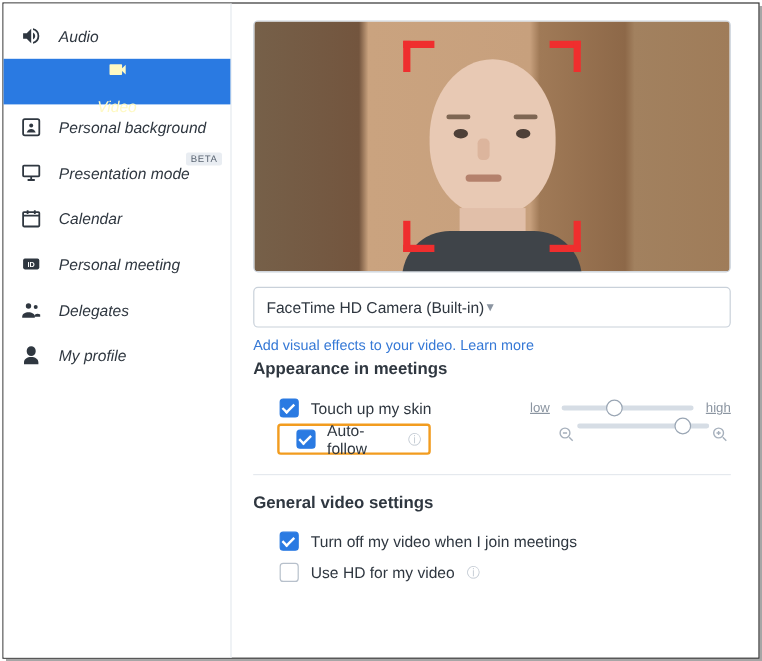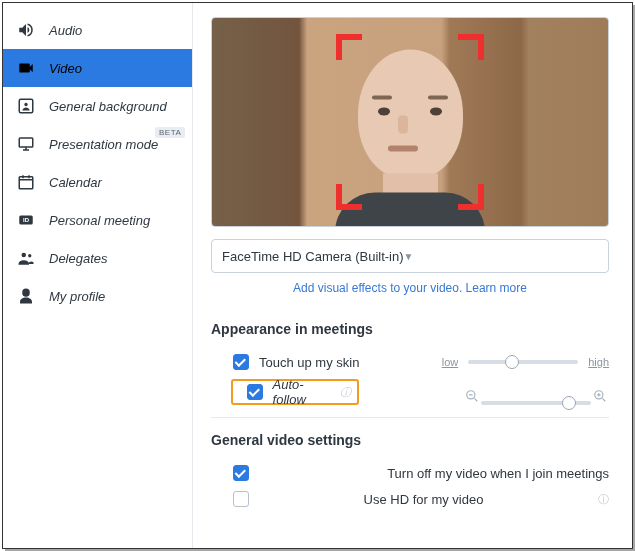--- a/index.html
+++ b/index.html
@@ -35,21 +35,22 @@
     align-items: center;
     height: 38px;
     padding: 0 14px;
     gap: 14px;
     cursor: pointer;
     color: #2f3740;
     position: relative;
   }
   .side-item.active {
     background: #2a7ae2;
-    color: #000000;
+    color: #fef9c3;
+    flex-direction: column;
   }
   .side-item .icon {
     width: 18px;
     height: 18px;
     display: inline-flex;
     align-items: center;
     justify-content: center;
     flex-shrink: 0;
   }
   .side-item .icon svg { display:block; }
@@ -115,27 +116,27 @@
   .c-br{bottom:16px;right:124px;transform:scale(-1,-1)}
 
   .camsel{
     width:398px;height:34px;border:1px solid #c9d1da;border-radius:4px;
     display:flex;align-items:center;justify-content:flex-start;
     padding:0 10px;font-size:13px;color:#2f3740;background:#fff;cursor:pointer;
     margin-bottom:8px;
   }
   .camsel .chev{color:#8b95a1;font-size:10px;}
   .link-line{
-    text-align:center;width:398px;font-size:12px;margin-bottom:26px;
+    text-align:left;width:398px;font-size:12px;margin-bottom:4px;
   }
   .link-line a{color:#3679d6;text-decoration:none;cursor:pointer;}
   .sect-title{font-size:14px;font-weight:700;color:#2f3740;margin-bottom:12px;}
   .row{
     display:flex;align-items:center;height:26px;gap:10px;font-size:13px;
-    padding-left:22px;width:398px;justify-content:space-between;
+    padding-left:22px;width:398px;
   }
   .row .spacer{flex:1;}
   .chk{
     width:16px;height:16px;border:1.5px solid #b7c0cb;border-radius:3px;
     display:inline-flex;align-items:center;justify-content:center;background:#fff;
     cursor:pointer;flex-shrink:0;
   }
   .chk.on{background:#2a7ae2;border-color:#2a7ae2;}
   .chk.on::after{
     content:"";width:8px;height:4px;border:2px solid #fff;border-top:none;border-right:none;
@@ -184,21 +185,21 @@
       <span class="label">Video</span>
     </div>
     <div class="side-item">
       <span class="icon">
         <svg width="18" height="18" viewBox="0 0 24 24" fill="none" stroke="currentColor" stroke-width="2">
             <rect x="3" y="3" width="18" height="18" rx="2"></rect>
             <circle cx="12" cy="10" r="2.2" fill="currentColor" stroke="none"></circle>
             <path d="M7 18c1-3 3-4 5-4s4 1 5 4" fill="currentColor" stroke="none"></path>
           </svg>
       </span>
-      <span class="label">General background</span>
+      <span class="label">Personal background</span>
     </div>
     <div class="side-item">
       <span class="icon">
         <svg width="18" height="18" viewBox="0 0 24 24" fill="none" stroke="currentColor" stroke-width="2">
             <rect x="3" y="4" width="18" height="12" rx="1"></rect>
             <path d="M8 20h8M12 16v4"></path>
           </svg>
       </span>
       <span class="label">Presentation mode</span>
       <span class="beta-badge">BETA</span>
@@ -279,21 +280,21 @@
       <span class="spacer"></span>
       <span class="lab">low</span>
       <span class="slider">
         <span class="fill" style="width:40%"></span>
         <span class="knob" style="left:40%"></span>
       </span>
       <span class="lab">high</span>
     </div>
 
 
-    <div style="display:flex;align-items:flex-end;width:398px;height:30px;font-style:italic;">
+    <div style="display:flex;align-items:flex-start;width:398px;height:30px;">
       <span class="highlight">
         <span style="width:4px"></span>
         <span class="chk on"></span>
         <span>Auto-follow</span>
         <span class="info-ic">ⓘ</span>
       </span>
       <span class="spacer" style="flex:1"></span>
       <span class="magbtn">
         <svg width="14" height="14" viewBox="0 0 24 24" fill="none" stroke="currentColor" stroke-width="2">
             <circle cx="10" cy="10" r="7"></circle>

